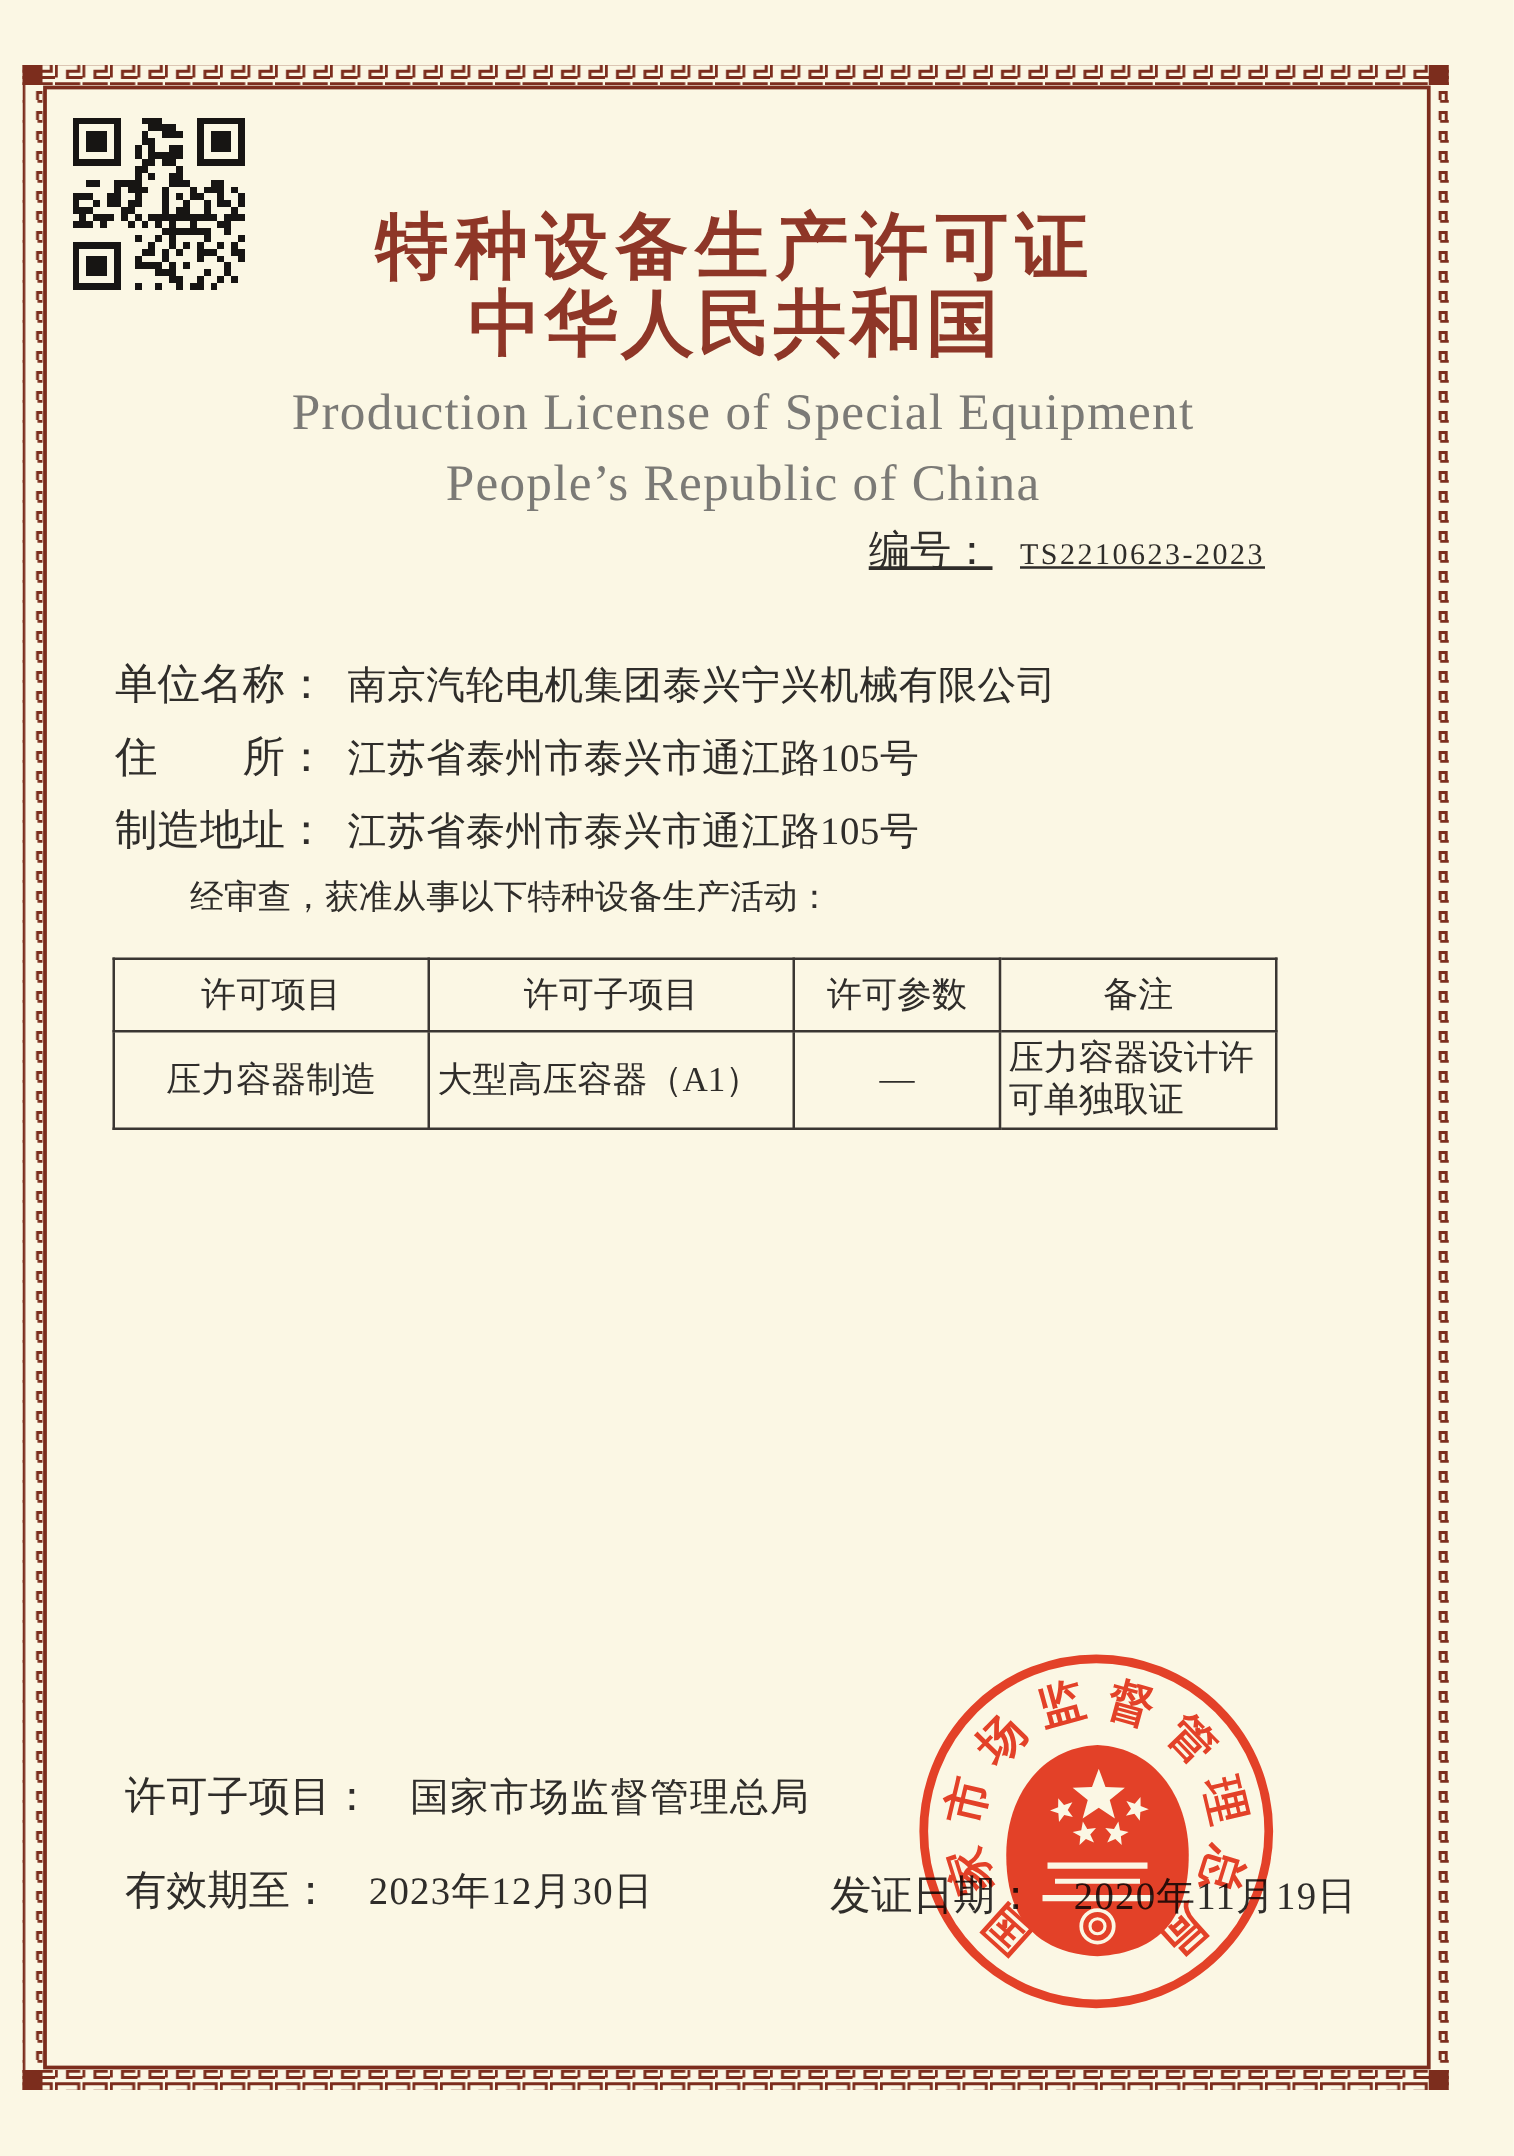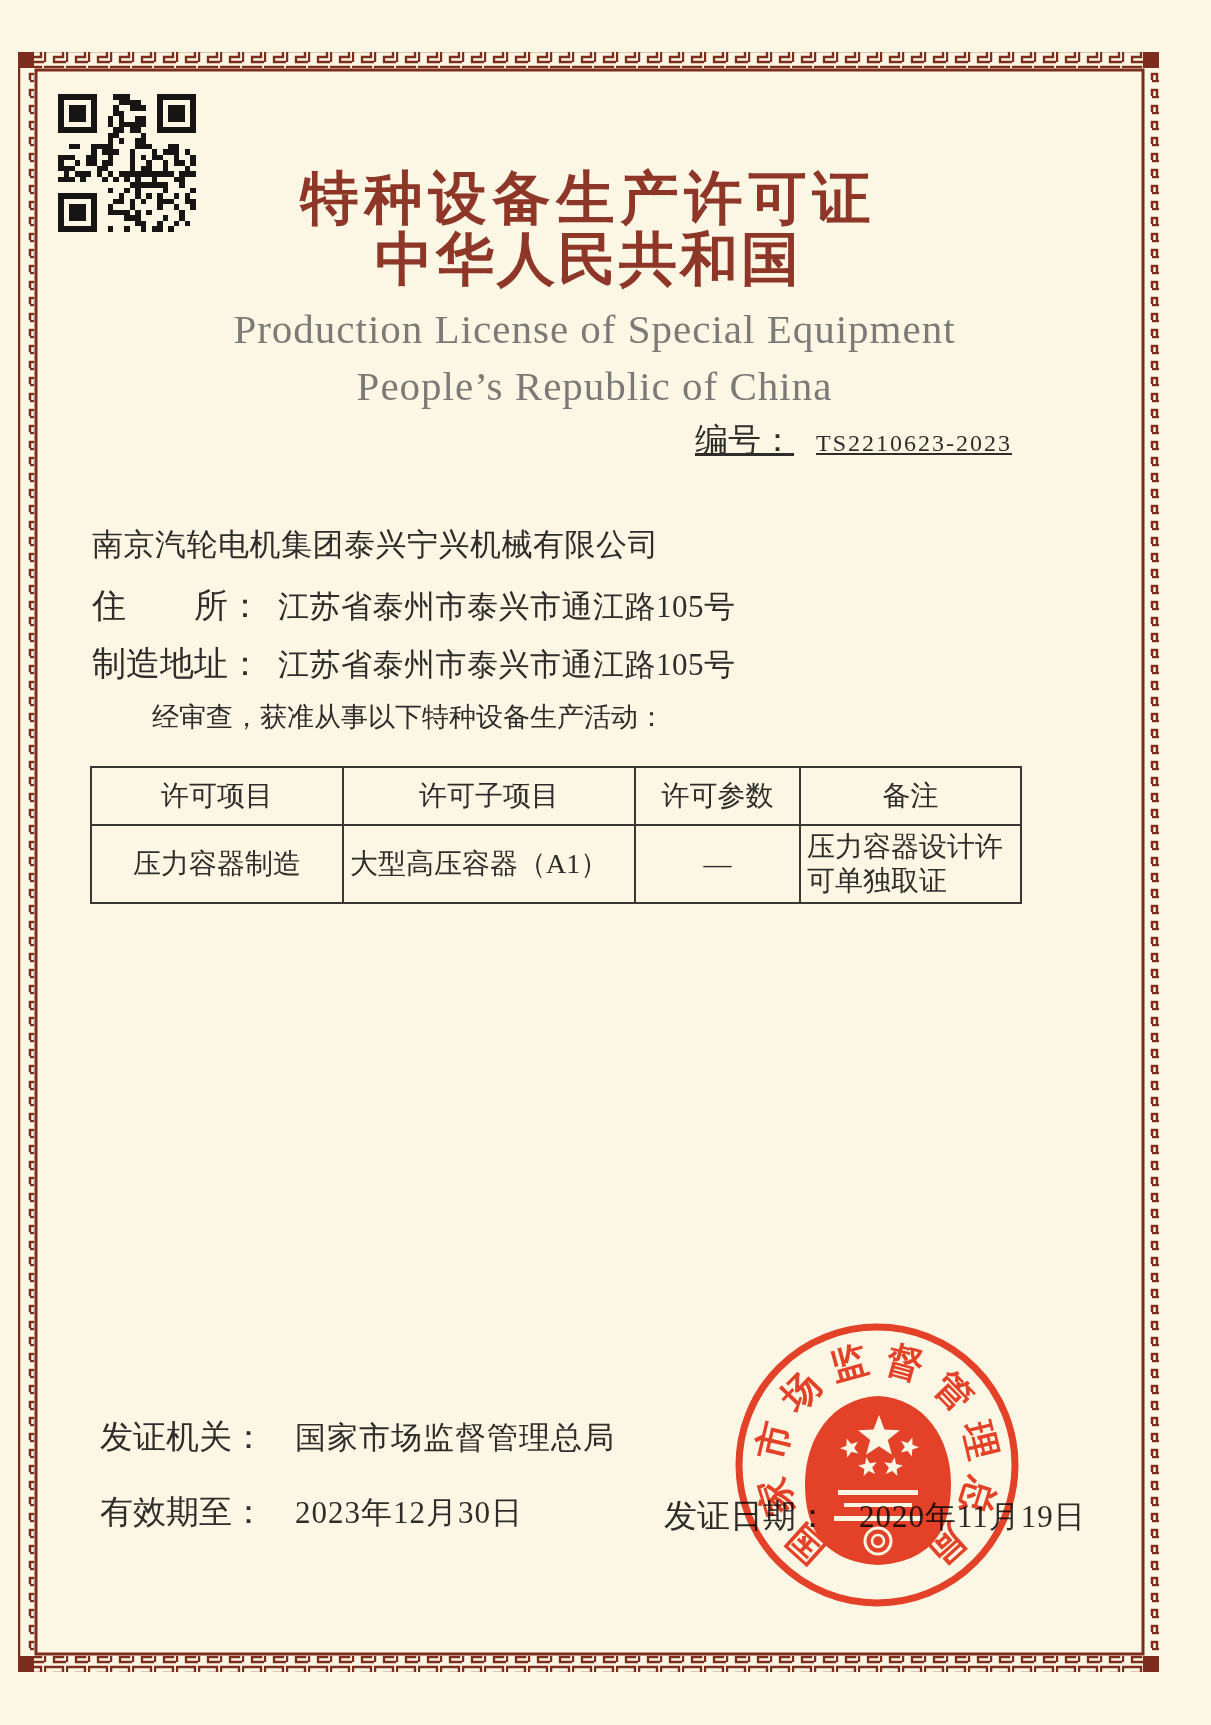--- a/index.html
+++ b/index.html
@@ -364,20 +364,21 @@
   <div class="title-en">Production License of Special Equipment</div>
   <div class="title-en title-en2">People’s Republic of China</div>
 </div>
 
 <div class="abs licno">
   <span>编号：</span>
   <span class="num">TS2210623-2023</span>
 </div>
 
 <div class="abs inforow" style="top:524px">
+  <span class="lab">单位名称：</span>
   <span class="val">南京汽轮电机集团泰兴宁兴机械有限公司</span>
 </div>
 <div class="abs inforow" style="top:583px">
   <span class="lab">住　　所：</span>
   <span class="val">江苏省泰州市泰兴市通江路105号</span>
 </div>
 <div class="abs inforow" style="top:641px">
   <span class="lab">制造地址：</span>
   <span class="val">江苏省泰州市泰兴市通江路105号</span>
 </div>
@@ -402,21 +403,21 @@
     <tr>
       <td class="c1">压力容器制造</td>
       <td class="c2">大型高压容器（A1）</td>
       <td class="c3">—</td>
       <td class="c4">压力容器设计许可单独取证</td>
     </tr>
   </tbody>
 </table>
 
 <div id="issuer" class="abs footrow">
-  <span class="flab">发证机关：</span>
+  <span class="flab">许可子项目：</span>
   <span class="fval">国家市场监督管理总局</span>
 </div>
 <div id="valid" class="abs footrow">
   <span class="flab">有效期至：</span>
   <span class="fval">2023年12月30日</span>
 </div>
 <div id="issuedate" class="abs footrow">
   <span class="flab">发证日期：</span>
   <span class="fval">2020年11月19日</span>
 </div>

